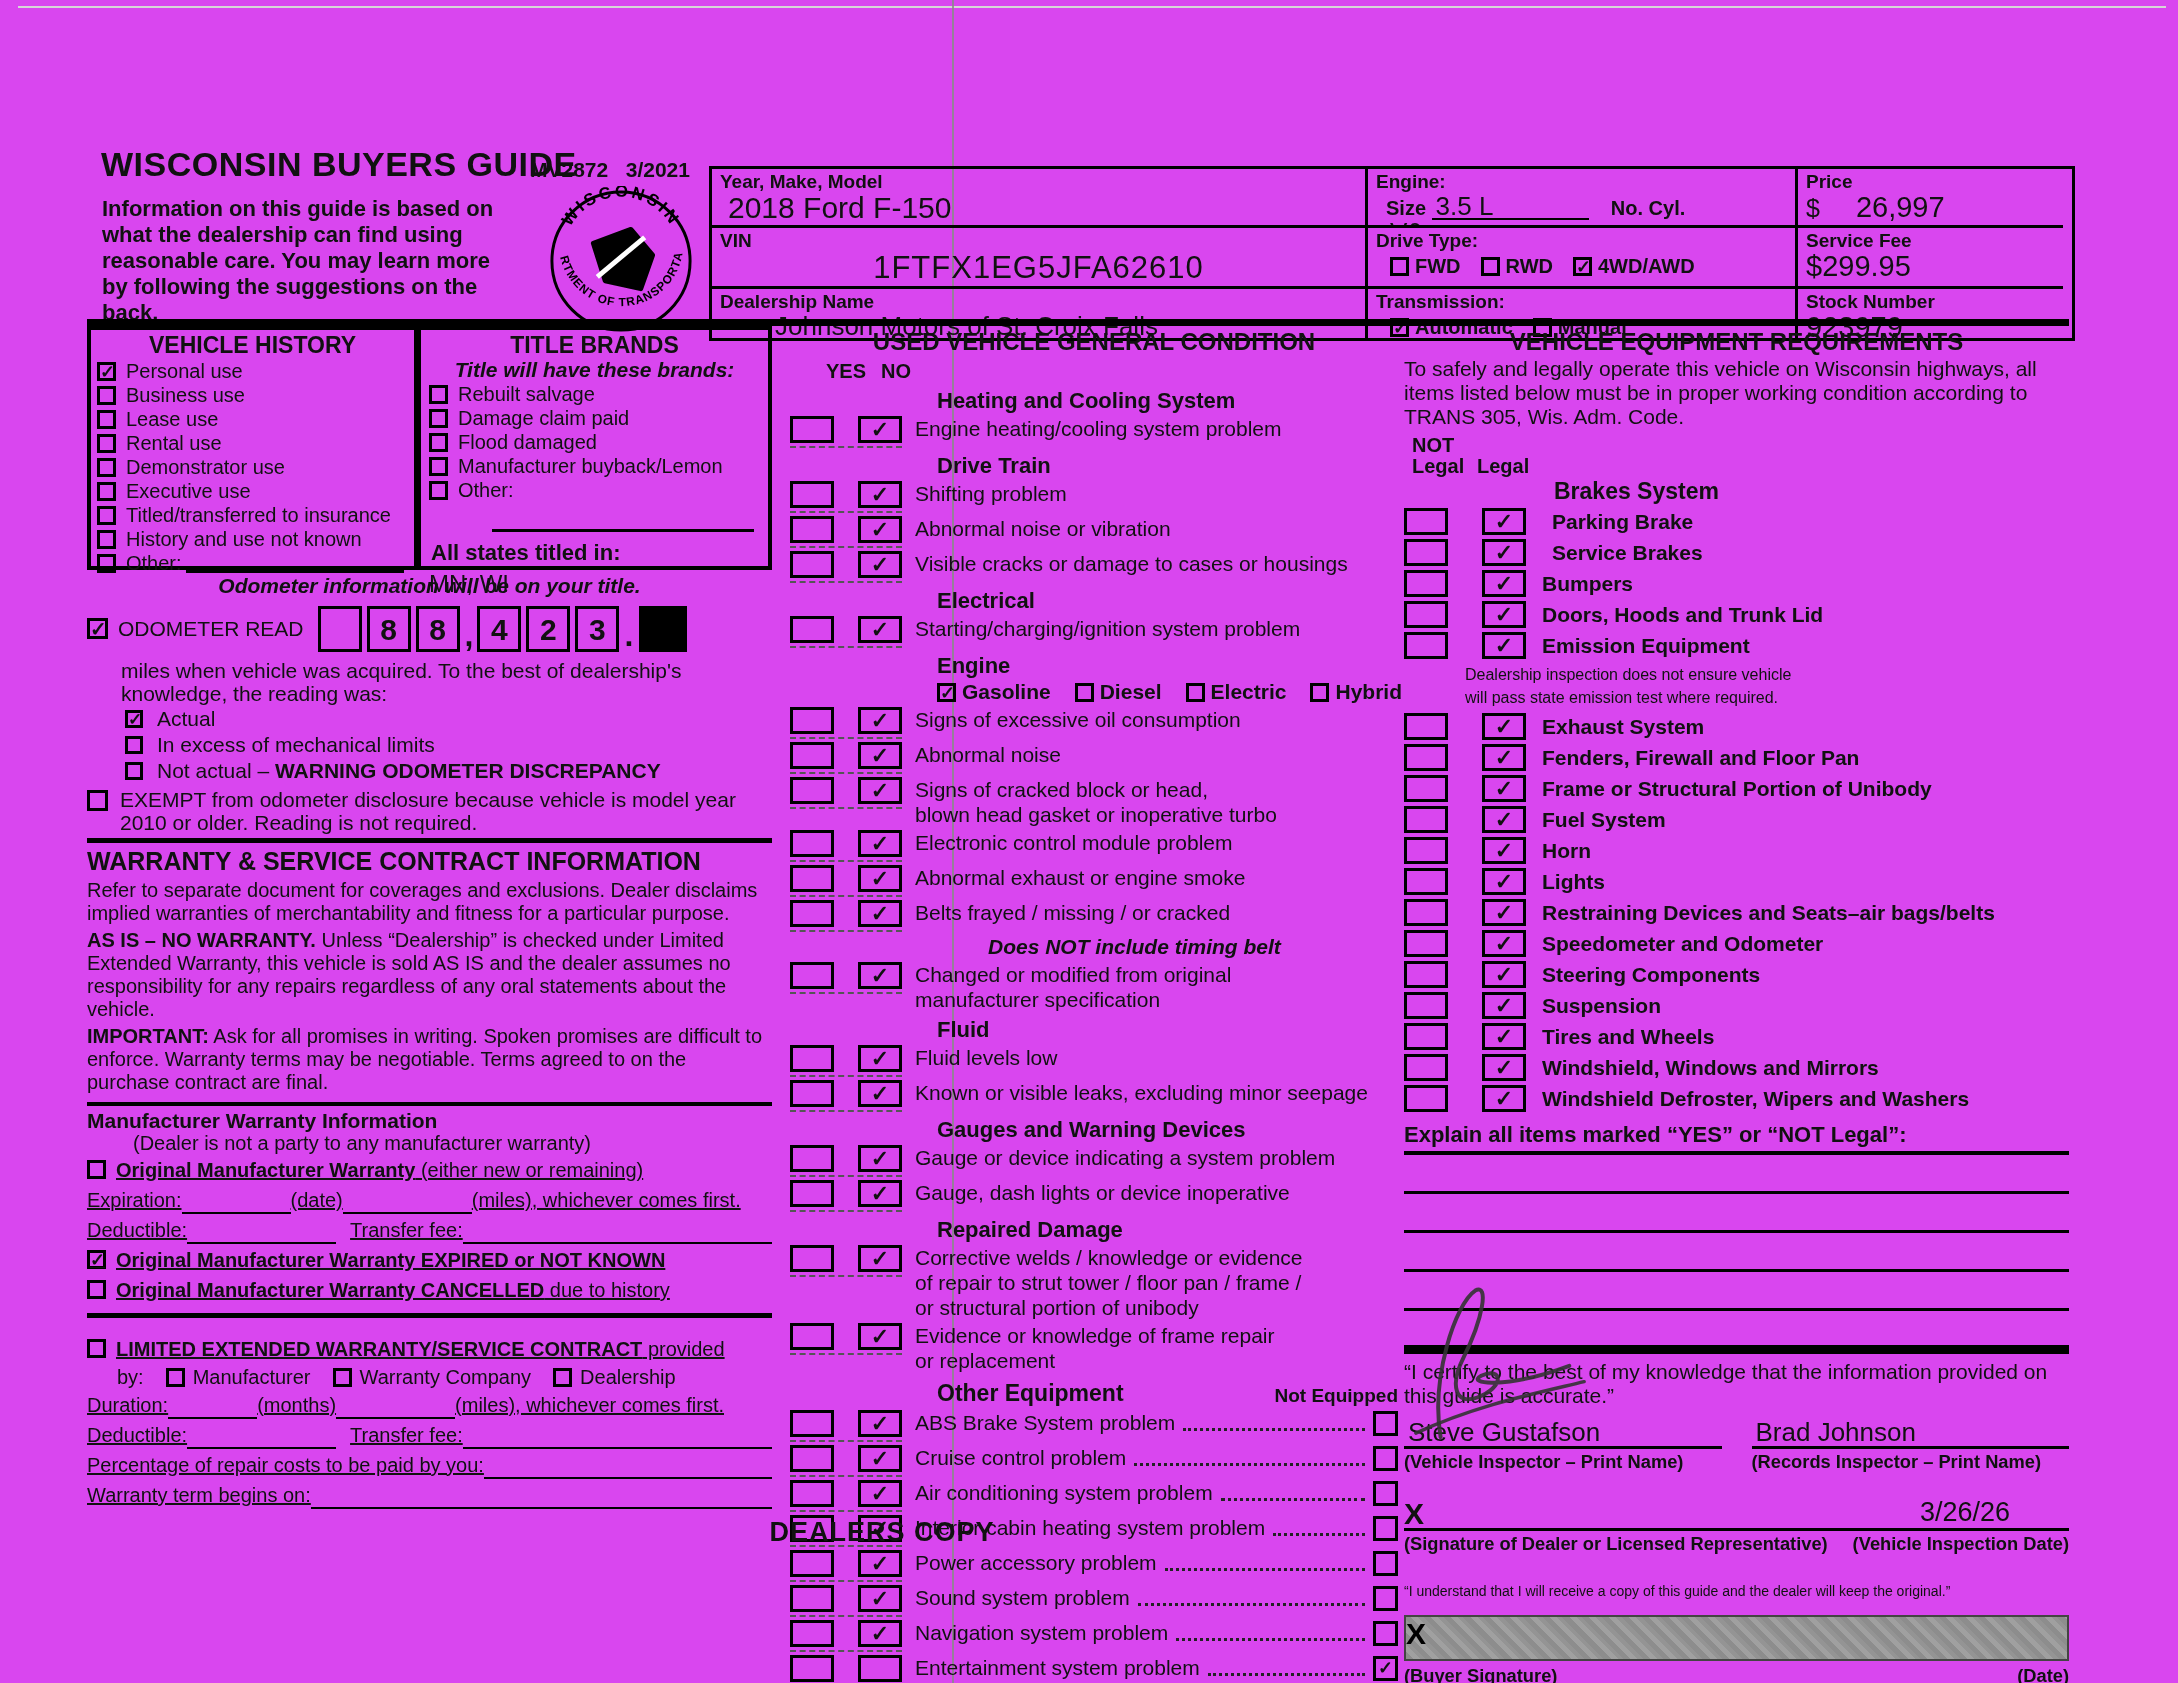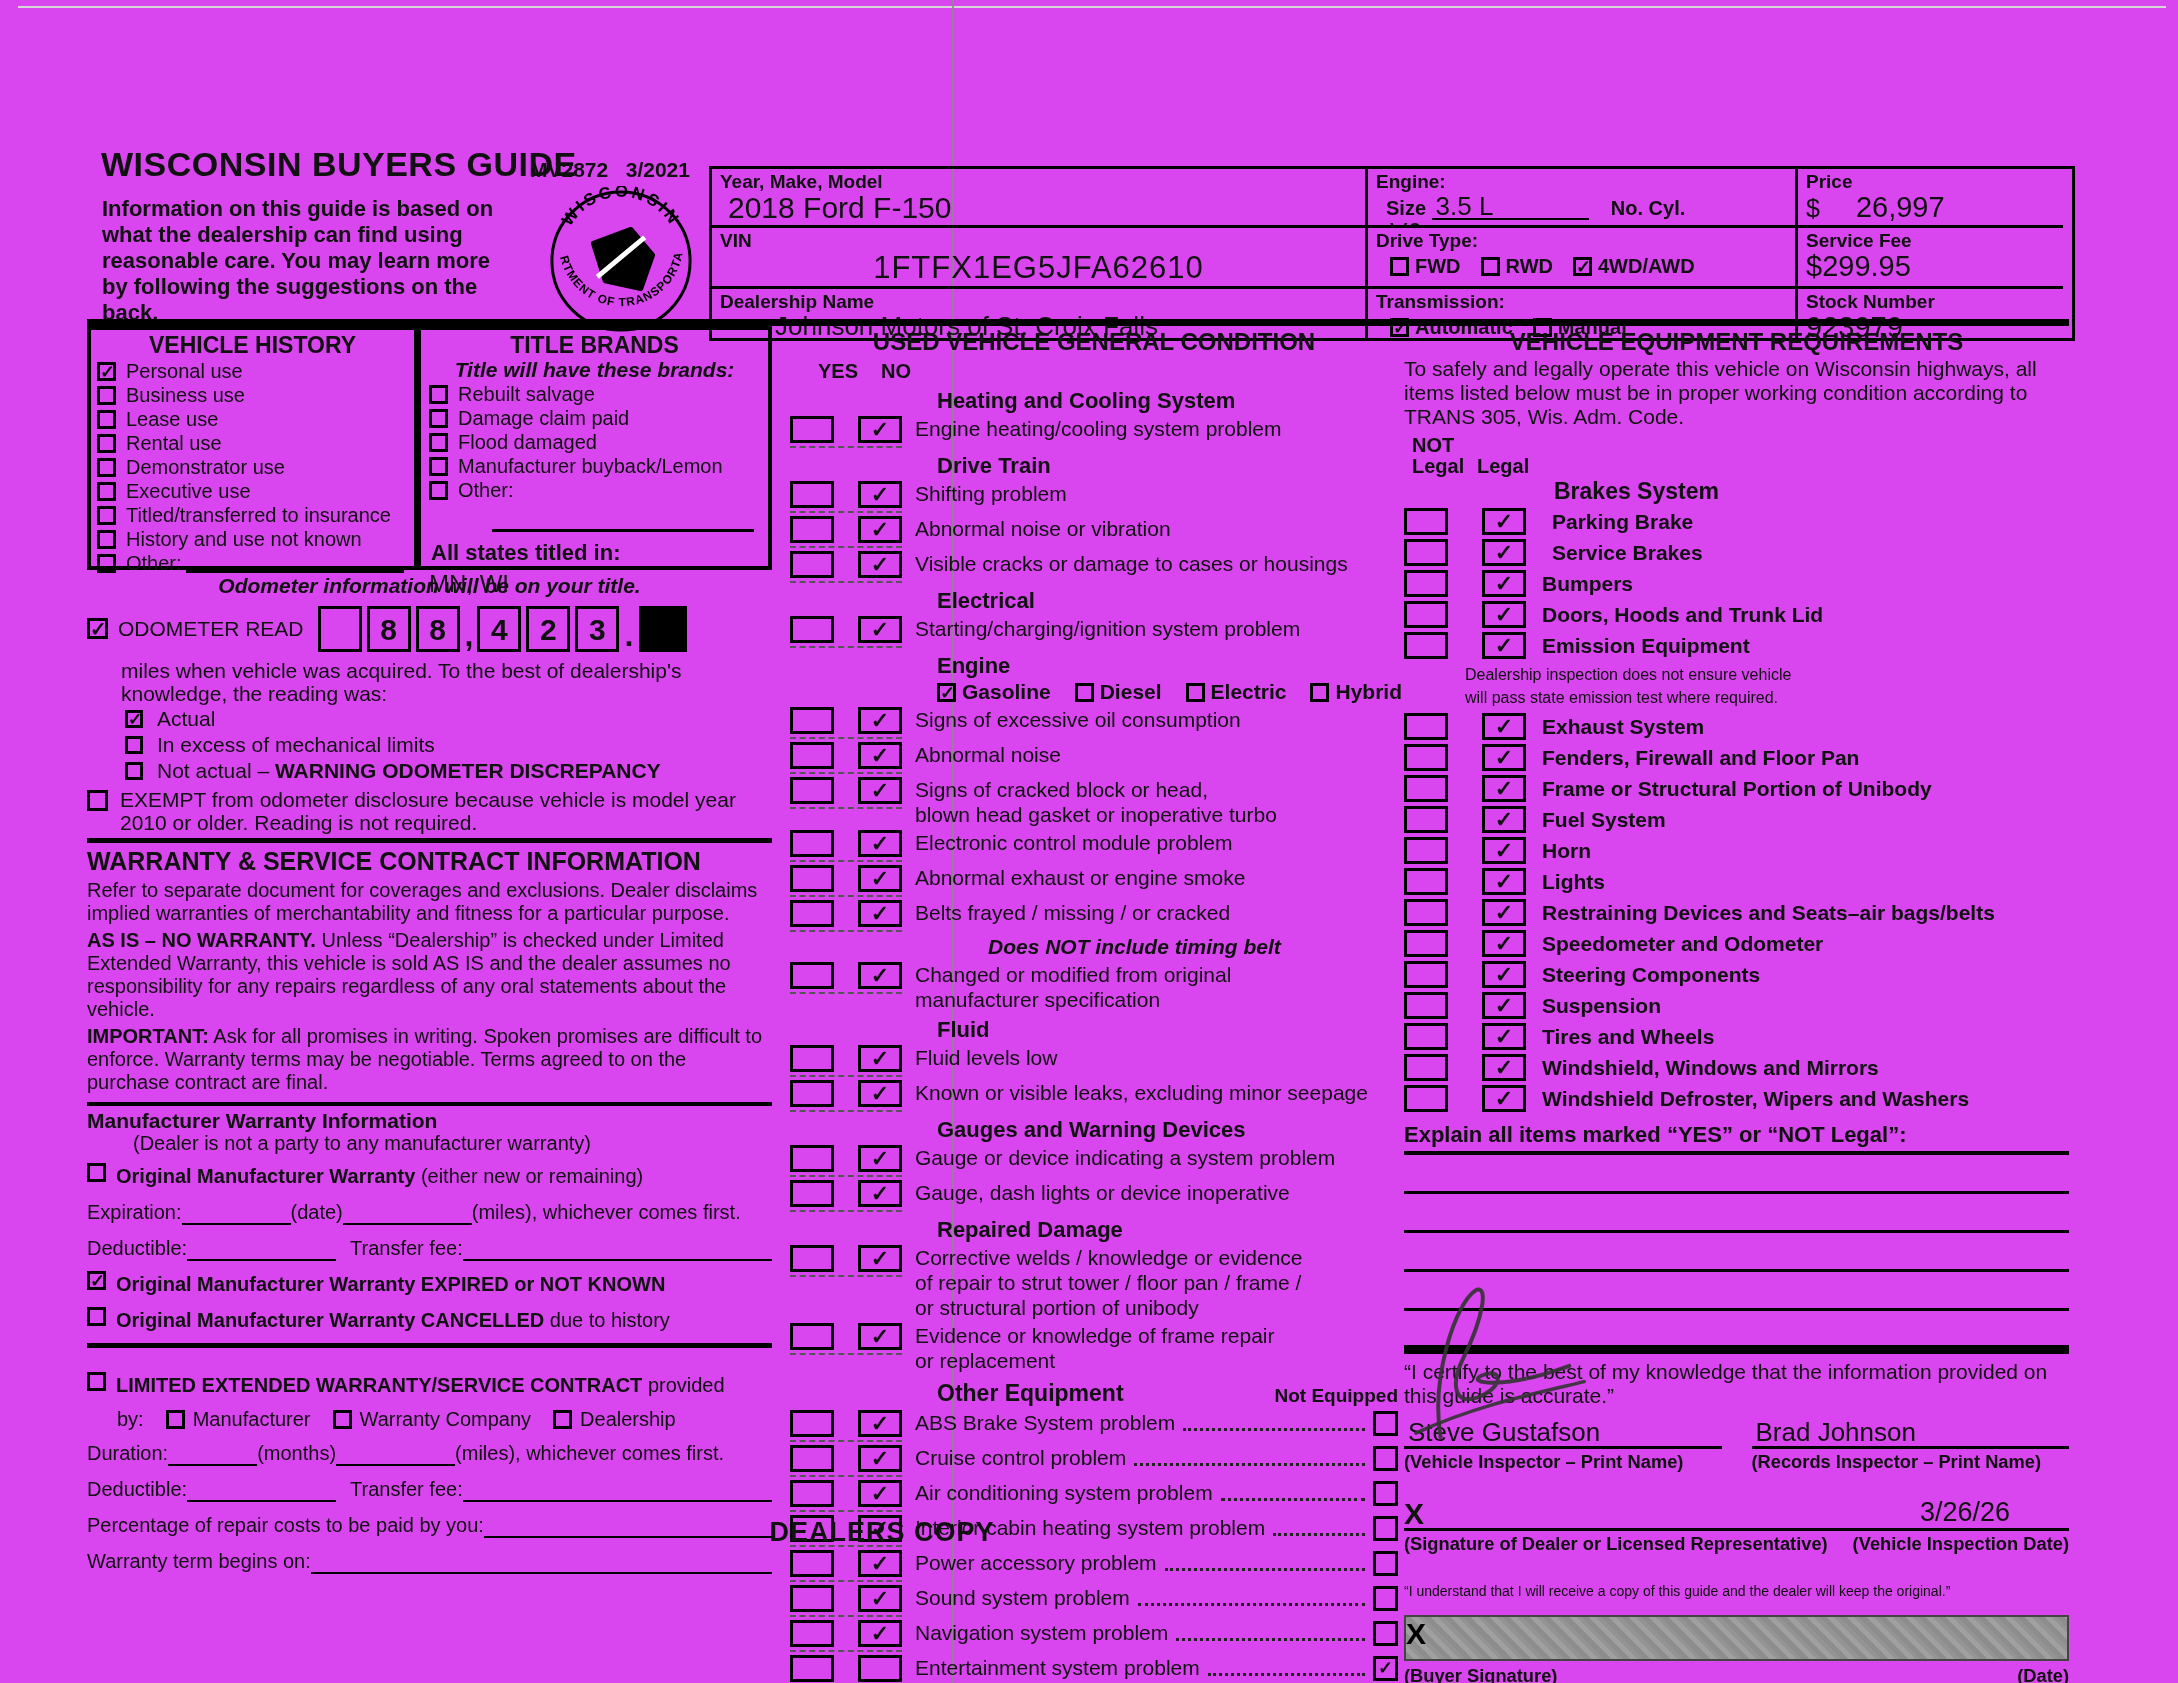--- a/index.html
+++ b/index.html
@@ -73,32 +73,32 @@
   .exempt{display:flex;align-items:flex-start;margin-top:5px;font-size:21px;line-height:23px;}
   .exempt .cb{margin:2px 12px 0 0;}
 
   
   .warsec{left:87px;top:838px;width:685px;border-top:5px solid #000;padding-top:4px;}
   .warsec h2{margin:0;font-size:25px;line-height:28px;}
   .wp{font-size:20px;line-height:23px;margin:4px 0;}
   .mfr{border-top:4px solid #000;margin-top:8px;padding-top:3px;}
   .mfr-t{font-size:21px;font-weight:bold;line-height:23px;}
   .mfr-n{font-size:20px;margin-left:46px;line-height:22px;}
-  .wline{display:flex;align-items:flex-start;font-size:20px;line-height:27px;margin:9px 0;white-space:nowrap;}
+  .wline{display:flex;align-items:center;font-size:20px;line-height:27px;margin:3px 0;white-space:nowrap;text-decoration:underline;}
   .wline .cb{margin:0 10px 3px 0;}
   .wline .blank{height:24px;}
   .limited{border-top:5px solid #000;margin-top:9px;padding-top:15px;}
   .provrow{display:flex;gap:22px;align-items:center;font-size:20px;margin:2px 0 2px 30px;}
   .prov{display:flex;align-items:center;gap:8px;}
 
   
   .condsec{left:790px;top:328px;width:608px;}
   .condsec h2{margin:0;font-size:24px;text-align:center;line-height:27px;}
   .yn{position:absolute;font-size:20px;font-weight:bold;top:32px;}
-  .yes-h{left:28px;} .no-h{left:91px;}
+  .yes-h{left:36px;} .no-h{left:91px;}
   .cond-heading{font-weight:bold;font-size:22px;line-height:24px;margin:6px 0 2px 147px;}
   .crow{display:flex;align-items:flex-start;margin:3px 0;}
   .bp{display:flex;gap:24px;border-bottom:2px dashed #555;padding-bottom:3px;flex:none;}
   .clabel{margin-left:13px;font-size:21px;line-height:25px;}
   .cnote{font-style:italic;font-weight:bold;font-size:21px;margin:0 0 2px 198px;}
   .fuelrow{display:flex;gap:24px;align-items:center;margin:2px 0 3px 147px;font-size:21px;font-weight:bold;}
   .fuel{display:flex;align-items:center;gap:6px;}
   .oehead{display:flex;align-items:flex-end;margin:7px 0 2px 0;}
   .oehead .t{font-weight:bold;font-size:23px;margin-left:147px;}
   .oehead .ne{margin-left:auto;font-size:19px;font-weight:bold;}

